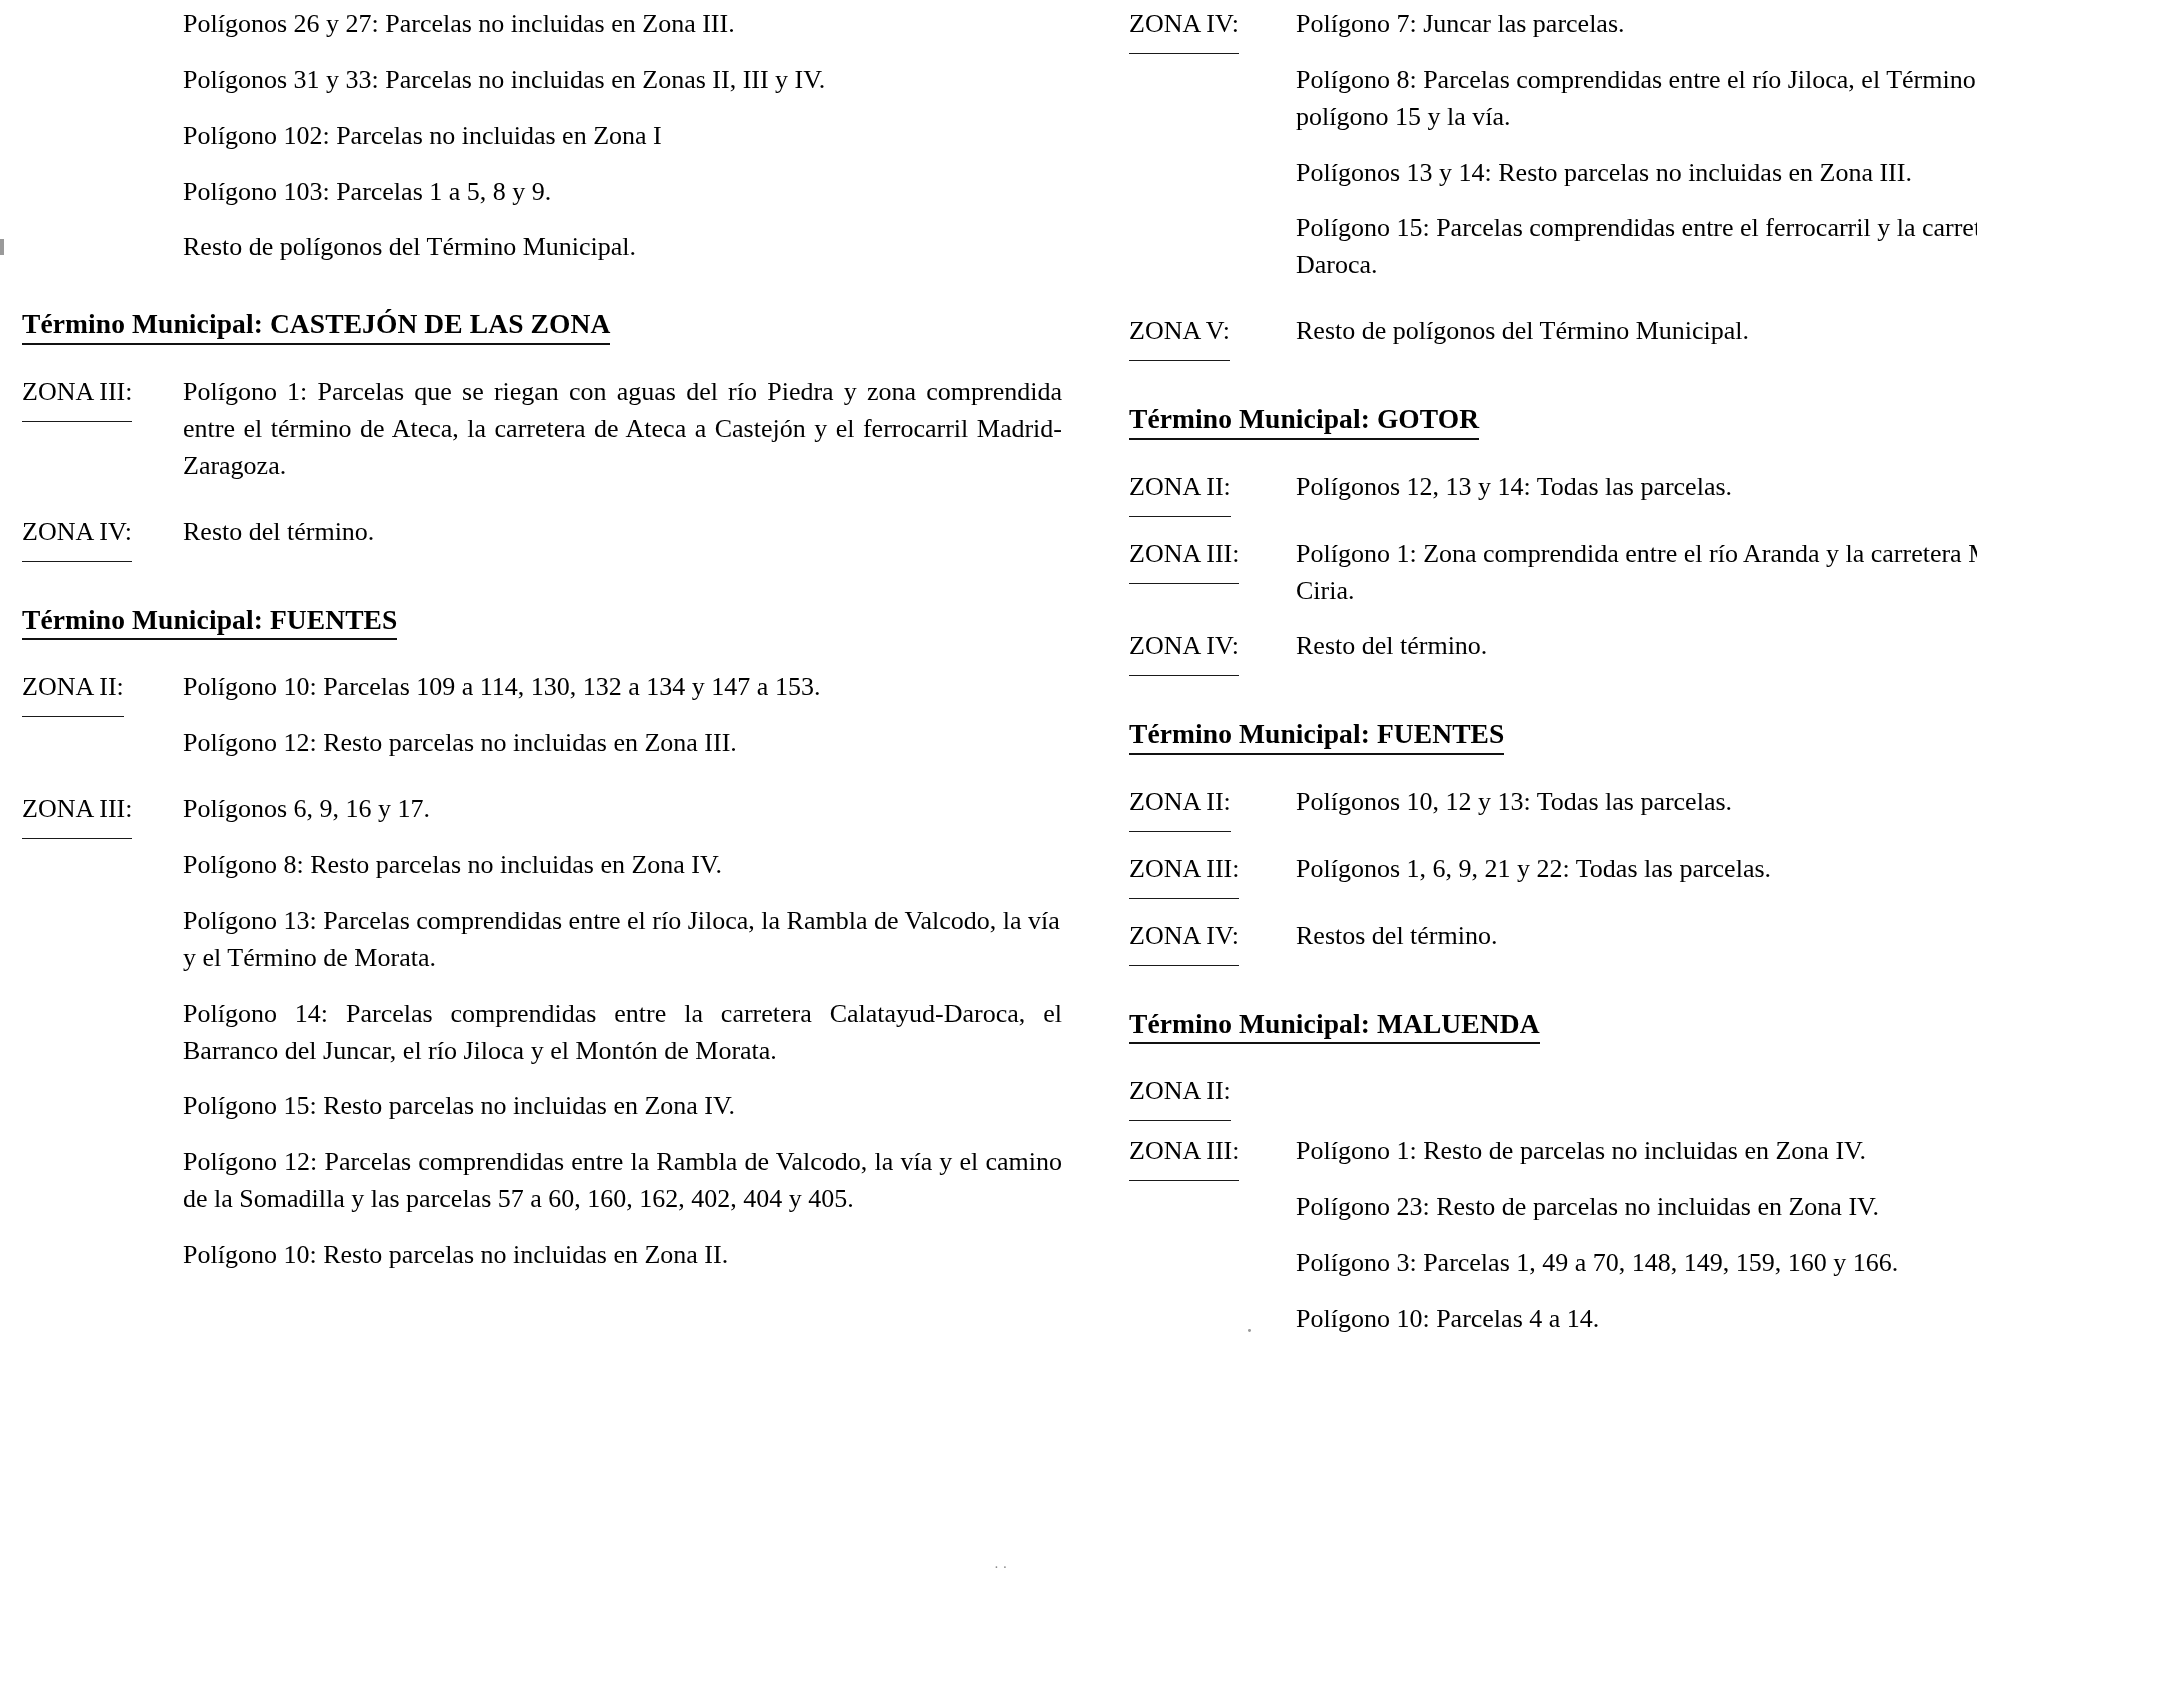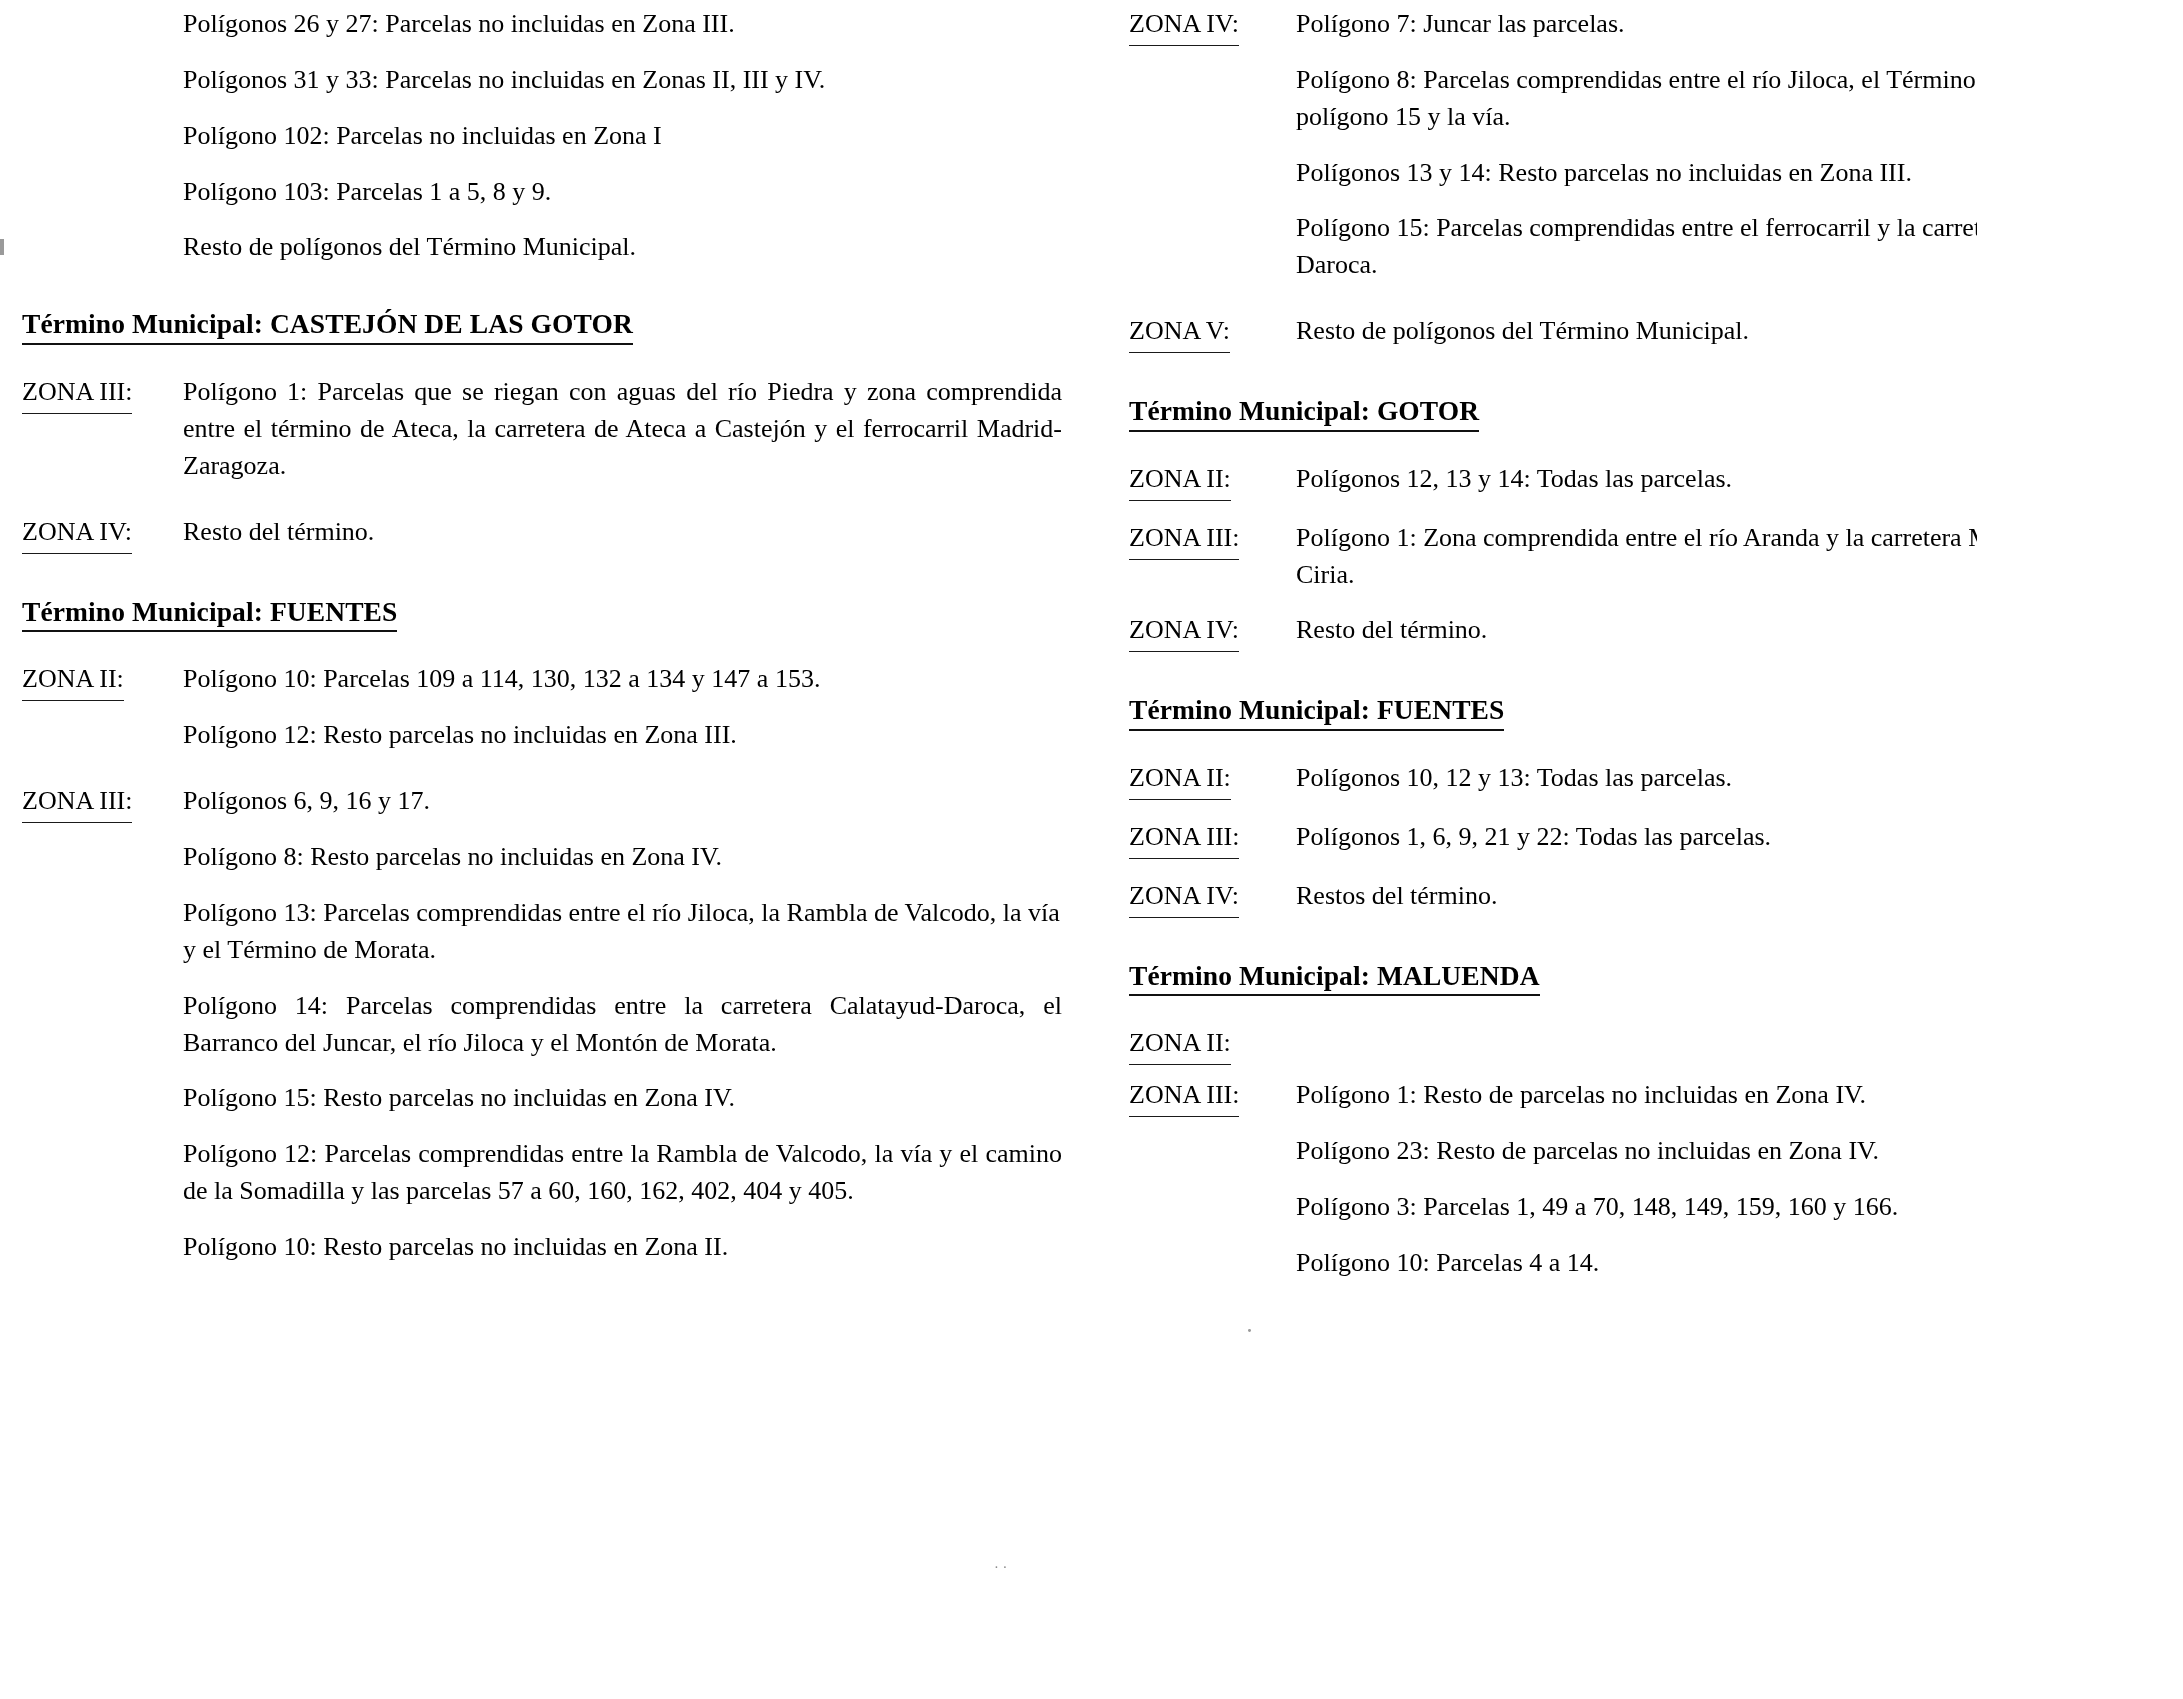--- a/index.html
+++ b/index.html
@@ -61,21 +61,21 @@
   }
   .zone-label {
     flex: 0 0 auto;
     font-size: 26px;
     line-height: 1.42;
     white-space: nowrap;
   }
   .zone-label .zl-inner {
     display: inline-block;
     border-bottom: 1.4px solid #1a1a1a;
-    padding-bottom: 2px;
+    padding-bottom: 10px;
     text-align: right;
   }
   .col-left  .zone-label { width: 161px; }
   .col-right .zone-label { width: 167px; }
 
   .zone-body {
     flex: 1 1 auto;
     min-width: 0;
   }
 
@@ -130,21 +130,21 @@
         <p class="para nojust indented">Polígono 102: Parcelas no incluidas en Zona I</p>
         <div class="gap-s"></div>
         <p class="para nojust indented">Polígono 103: Parcelas 1 a 5, 8 y 9.</p>
         <div class="gap-s"></div>
         <p class="para nojust indented">Resto de polígonos del Término Municipal.</p>
       </div>
 
       <div class="gap-l"></div>
 
       <div class="muni-block">
-        <h2 class="muni-heading"><span class="hd-inner"><span>Término Municipal: </span><span>CASTEJÓN DE LAS GOTOR</span></span></h2>
+        <h2 class="muni-heading"><span class="hd-inner"><span>Término Municipal: </span><span>CASTEJÓN DE LAS ZONA</span></span></h2>
 
         <div class="gap-m"></div>
 
         <div class="zone-row">
           <div class="zone-label"><span class="zl-inner">ZONA III:</span></div>
           <div class="zone-body">
             <p class="para">Polígono 1: Parcelas que se riegan con aguas del río Piedra y zona comprendida entre el término de Ateca, la carretera de Ateca a Castejón y el ferrocarril Madrid-Zaragoza.</p>
           </div>
         </div>
 

